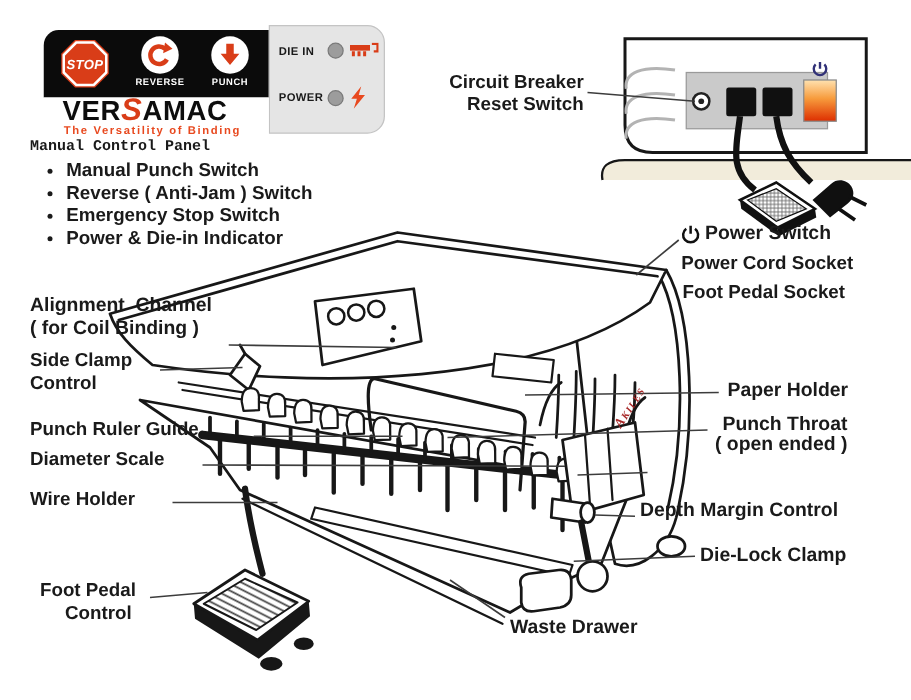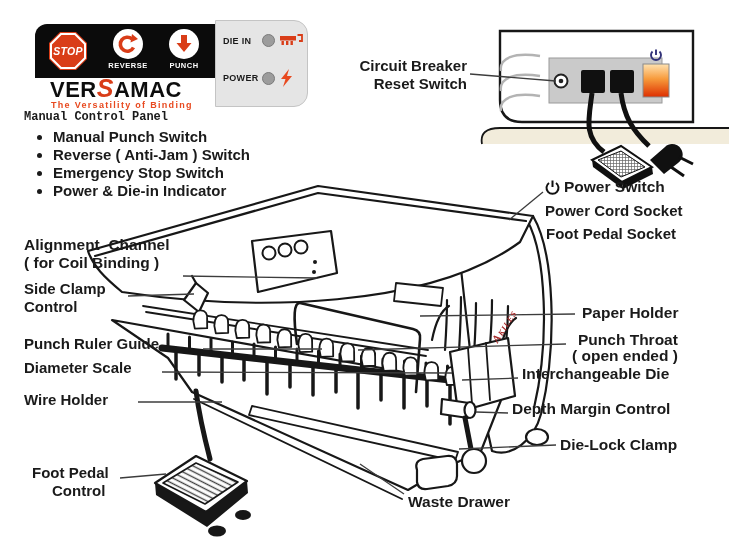--- a/index.html
+++ b/index.html
@@ -306,19 +306,18 @@
       <path d="M5,4 a6,6 0 1 0 7,0" stroke="#111" stroke-width="2" fill="none"></path>
     </svg>
     <span class="lbl mid" style="position:static;">Power Switch</span>
   </div>
   <div class="lbl" style="left:545px;top:203px;">Power Cord Socket</div>
   <div class="lbl" style="left:546px;top:226px;">Foot Pedal Socket</div>
 
   <div class="lbl mid" style="left:582px;top:305px;">Paper Holder</div>
   <div class="lbl mid" style="left:578px;top:332px;">Punch Throat</div>
   <div class="lbl mid" style="left:572px;top:348px;">( open ended )</div>
-  <div class="lbl mid" style="left:522px;top:366px;">Interchangeable Die</div>
   <div class="lbl mid" style="left:512px;top:401px;">Depth Margin Control</div>
   <div class="lbl mid" style="left:560px;top:437px;">Die-Lock Clamp</div>
   <div class="lbl mid" style="left:408px;top:494px;">Waste Drawer</div>
 
   <div class="akiles">Akiles</div>
 </div>
 
 </body></html>

